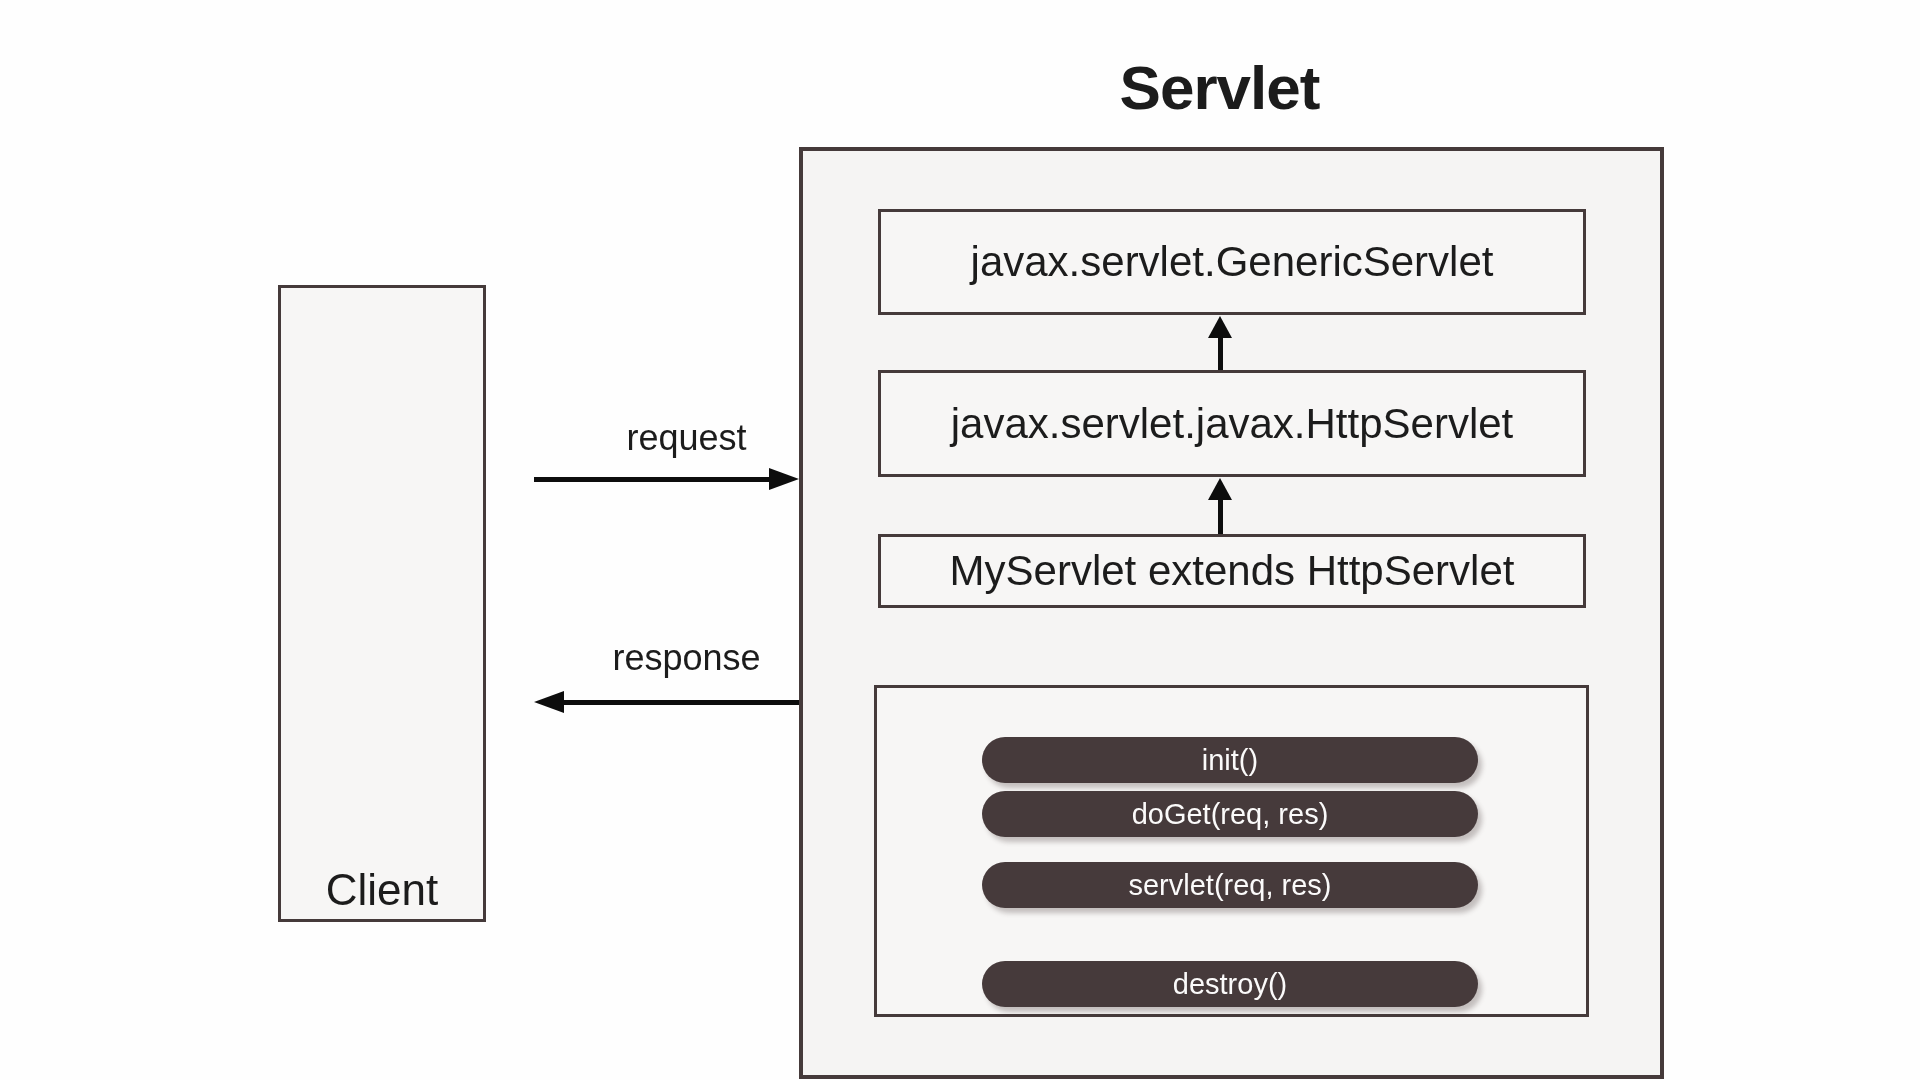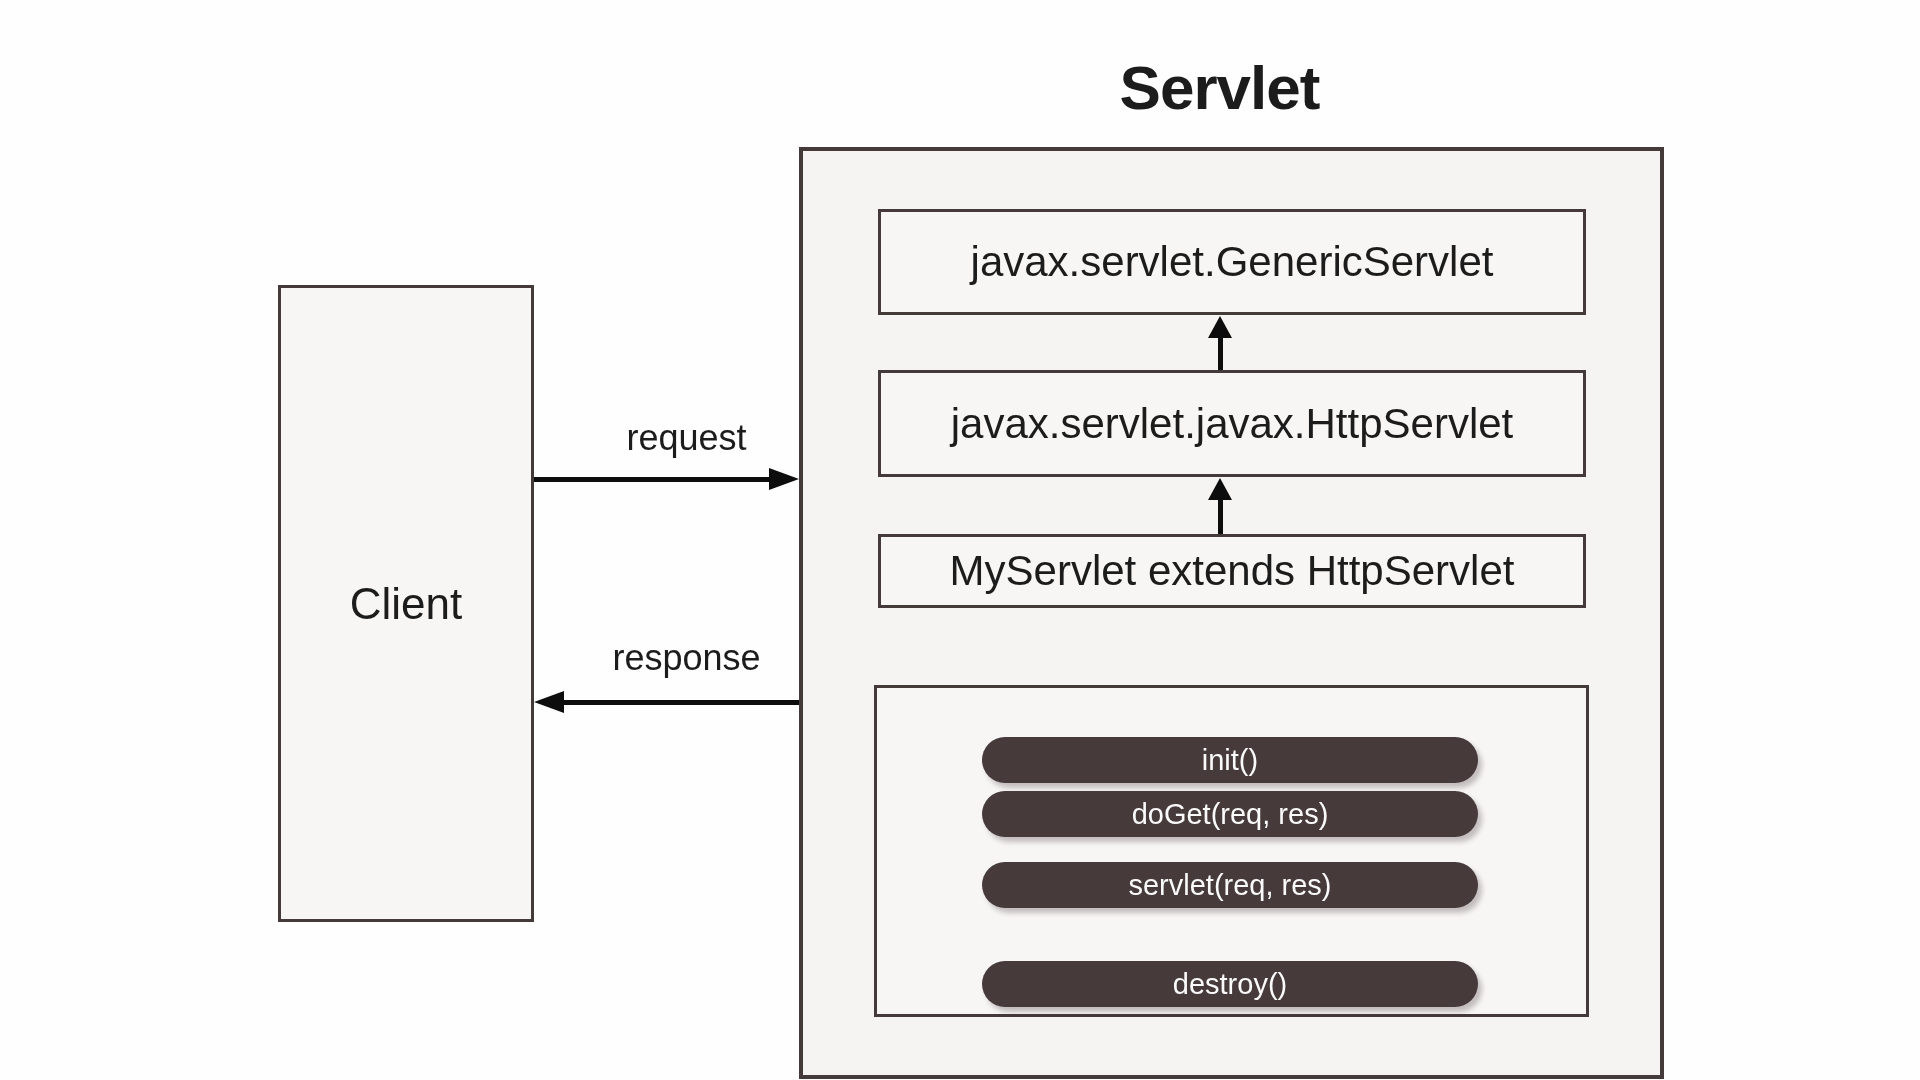--- a/index.html
+++ b/index.html
@@ -59,24 +59,24 @@
     font-size:29px;line-height:46px;text-align:center;
     white-space:nowrap;
     box-shadow:4px 5px 5px rgba(60,45,45,0.28);
   }
   .method-pill.m0{top:725px;}
   .method-pill.m1{top:779px;}
   .method-pill.m2{top:850px;}
   .method-pill.m3{top:949px;}
 
   .client-box{
-    left:266px;top:273px;width:256px;height:637px;
+    left:266px;top:273px;width:208px;height:637px;
     background:var(--box-fill);
     border:3px solid var(--border);
-    display:flex;align-items:center;justify-content:center;
+    display:flex;align-items:flex-end;justify-content:center;
     font-size:44px;
   }
 
   .h-shaft{height:5px;background:var(--arrow);}
   .v-shaft{width:5px;background:var(--arrow);}
   .head-right{
     width:0;height:0;
     border-top:11px solid transparent;
     border-bottom:11px solid transparent;
     border-left:30px solid var(--arrow);

